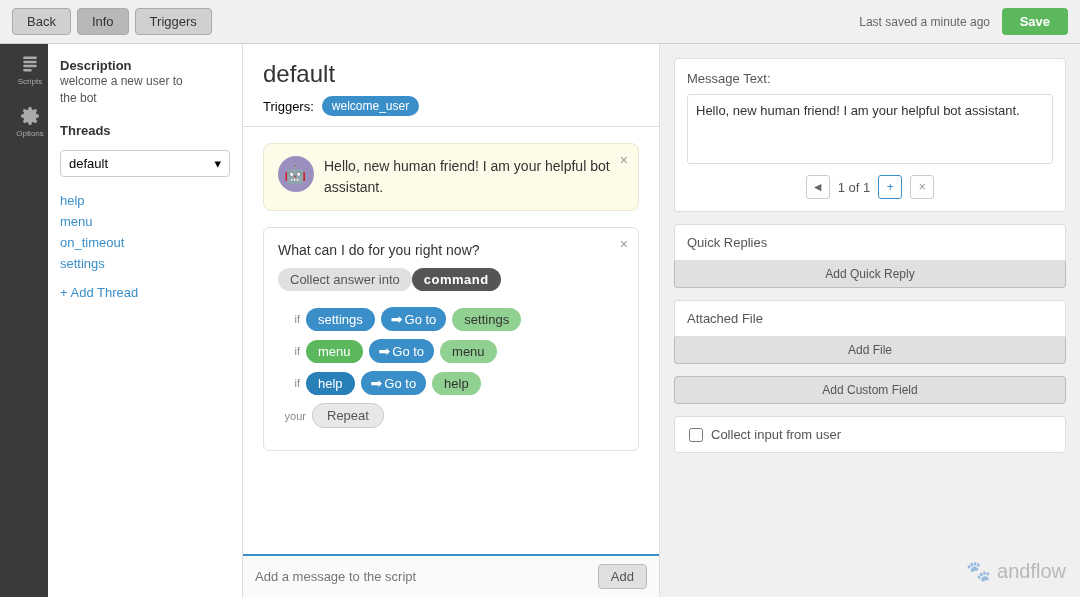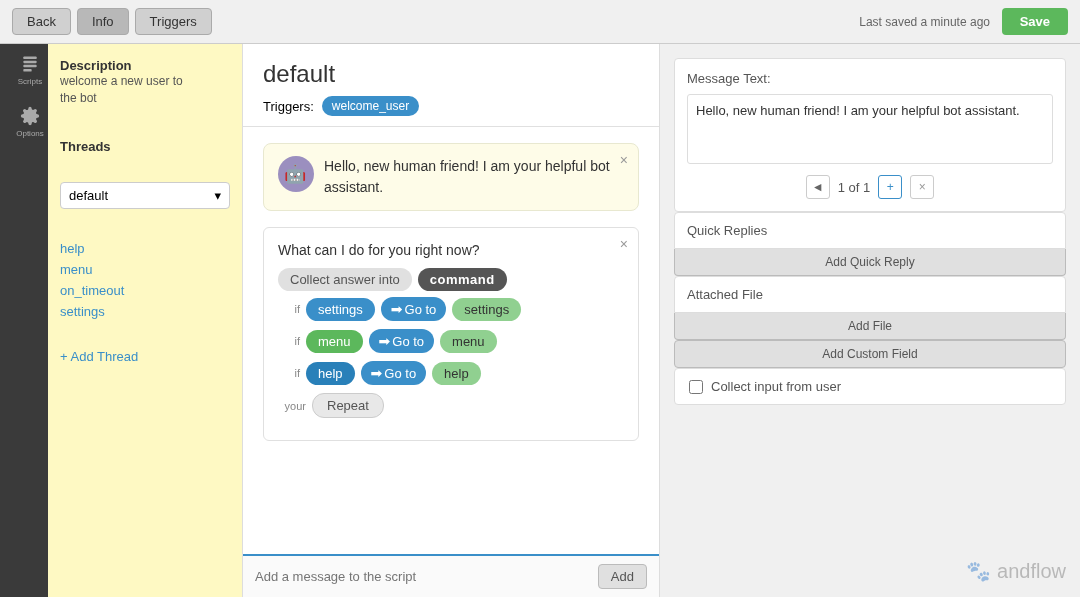--- a/index.html
+++ b/index.html
@@ -15,21 +15,21 @@
     
     .main { display: flex; flex: 1; overflow: hidden; }
 
     
     .sidebar { width: 48px; background: #3a3a3a; display: flex; flex-direction: column; align-items: flex-end; padding-top: 8px; gap: 16px; }
     .sidebar-icon { width: 36px; height: 36px; display: flex; flex-direction: column; align-items: center; justify-content: center; cursor: pointer; color: #aaa; font-size: 9px; gap: 3px; }
     .sidebar-icon svg { width: 20px; height: 20px; fill: #aaa; }
     .sidebar-icon span { font-size: 8px; color: #aaa; }
 
     
-    .desc-panel { width: 195px; background: #fef9c3; border-right: 1px solid #ddd; padding: 14px 12px; display: flex; flex-direction: column; gap: 28px; }
+    .desc-panel { width: 195px; background: #ffffff; border-right: 1px solid #ddd; padding: 14px 12px; display: flex; flex-direction: column; gap: 12px; }
     .desc-title { font-weight: 700; font-size: 13px; color: #333; }
     .desc-text { font-size: 12px; color: #555; line-height: 1.4; }
     .threads-title { font-weight: 700; font-size: 13px; color: #333; margin-top: 4px; }
     .thread-select { width: 100%; border: 1px solid #ccc; border-radius: 4px; padding: 5px 8px; background: white; font-size: 13px; cursor: pointer; display: flex; justify-content: space-between; align-items: center; }
     .thread-links { display: flex; flex-direction: column; gap: 6px; margin-top: 4px; }
     .thread-link { color: #3a8fc9; font-size: 13px; cursor: pointer; text-decoration: none; }
     .add-thread { color: #3a8fc9; font-size: 13px; cursor: pointer; margin-top: 2px; }
 
     
     .script-area { flex: 1; background: #fff; display: flex; flex-direction: column; border-right: 1px solid #ddd; overflow: hidden; }
@@ -44,42 +44,42 @@
     
     .msg-block { background: #fefce8; border: 1px solid #e8e8d0; border-radius: 8px; padding: 12px 14px; display: flex; align-items: flex-start; gap: 10px; margin-bottom: 16px; position: relative; }
     .msg-avatar { width: 36px; height: 36px; border-radius: 50%; background: #9b8fbf; display: flex; align-items: center; justify-content: center; flex-shrink: 0; font-size: 18px; }
     .msg-text { font-size: 14px; color: #333; line-height: 1.5; flex: 1; }
     .msg-close { position: absolute; top: 8px; right: 10px; color: #999; cursor: pointer; font-size: 14px; }
 
     
     .question-block { border: 1px solid #e0e0e0; border-radius: 6px; padding: 14px; margin-bottom: 12px; position: relative; }
     .question-close { position: absolute; top: 8px; right: 10px; color: #999; cursor: pointer; font-size: 14px; }
     .question-text { font-size: 14px; color: #333; margin-bottom: 10px; }
-    .collect-row { display: flex; align-items: flex-start; gap: 6px; margin-bottom: 6px; }
+    .collect-row { display: flex; align-items: flex-start; gap: 0; margin-bottom: 16px; }
     .collect-label { background: #e0e0e0; border-radius: 12px; padding: 4px 12px; font-size: 13px; color: #555; }
     .collect-cmd { background: #555; border-radius: 12px; padding: 4px 12px; font-size: 13px; color: white; font-weight: 600; letter-spacing: 0.5px; }
 
     .condition-row { display: flex; align-items: center; gap: 6px; margin-bottom: 8px; }
     .cond-if { font-size: 11px; color: #888; width: 22px; text-align: right; flex-shrink: 0; }
     .cond-else { font-size: 11px; color: #888; width: 28px; text-align: right; flex-shrink: 0; }
     .cond-value-blue { background: #3a8fc9; color: white; border-radius: 12px; padding: 4px 12px; font-size: 13px; cursor: pointer; }
     .cond-value-green { background: #5cb85c; color: white; border-radius: 12px; padding: 4px 12px; font-size: 13px; cursor: pointer; }
     .cond-value-blue2 { background: #2980b9; color: white; border-radius: 12px; padding: 4px 12px; font-size: 13px; cursor: pointer; }
     .goto-btn { display: flex; align-items: center; gap: 2px; background: #3a8fc9; color: white; border-radius: 12px; padding: 4px 10px; font-size: 13px; cursor: pointer; }
     .goto-icon { font-size: 14px; }
     .goto-target { background: #90d090; color: #333; border-radius: 12px; padding: 4px 12px; font-size: 13px; }
     .repeat-btn { background: #e8e8e8; border: 1px solid #ccc; border-radius: 12px; padding: 4px 14px; font-size: 13px; color: #555; cursor: pointer; }
 
     
     .add-msg-bar { border-top: 2px solid #3a8fc9; padding: 8px 12px; display: flex; align-items: center; background: #fafafa; }
     .add-msg-input { flex: 1; border: none; background: transparent; font-size: 13px; color: #aaa; outline: none; }
     .add-msg-btn { background: #e0e0e0; border: 1px solid #bbb; border-radius: 4px; padding: 4px 12px; font-size: 13px; cursor: pointer; color: #555; }
 
     
-    .right-panel { width: 420px; background: #f0f0f0; display: flex; flex-direction: column; padding: 14px; overflow-y: auto; }
+    .right-panel { width: 420px; background: #f0f0f0; display: flex; flex-direction: column; padding: 14px; gap: 12px; overflow-y: auto; }
     .rp-section { background: white; border: 1px solid #ddd; border-radius: 4px; padding: 12px; }
     .rp-label { font-size: 13px; color: #555; margin-bottom: 8px; }
     .rp-textarea { width: 100%; border: 1px solid #ddd; border-radius: 3px; padding: 8px; font-size: 13px; color: #333; resize: none; height: 70px; outline: none; font-family: inherit; }
     .rp-pagination { display: flex; align-items: center; justify-content: center; gap: 8px; margin-top: 8px; }
     .rp-page-btn { border: 1px solid #ccc; border-radius: 3px; width: 24px; height: 24px; display: flex; align-items: center; justify-content: center; cursor: pointer; background: white; font-size: 12px; color: #666; }
     .rp-page-btn.plus { color: #3a8fc9; border-color: #3a8fc9; }
     .rp-page-btn.close { color: #999; }
     .rp-page-text { font-size: 13px; color: #555; }
     .rp-add-btn { width: 100%; background: #e0e0e0; border: 1px solid #bbb; border-radius: 3px; padding: 6px; font-size: 12px; color: #555; cursor: pointer; text-align: center; }
 

